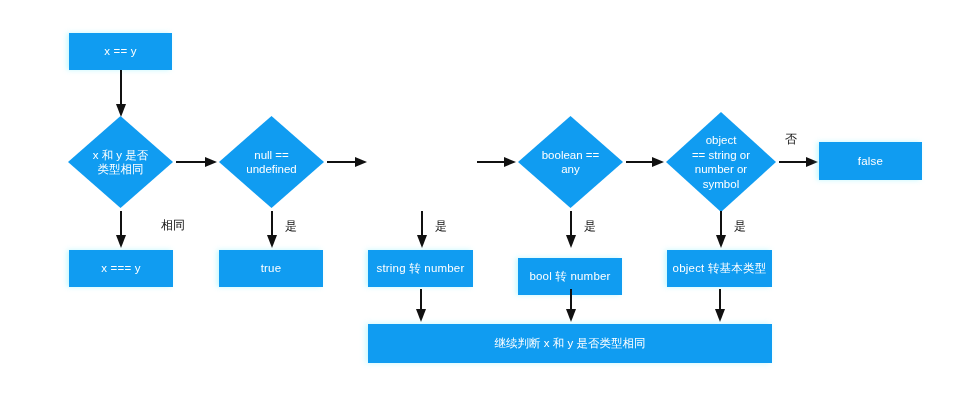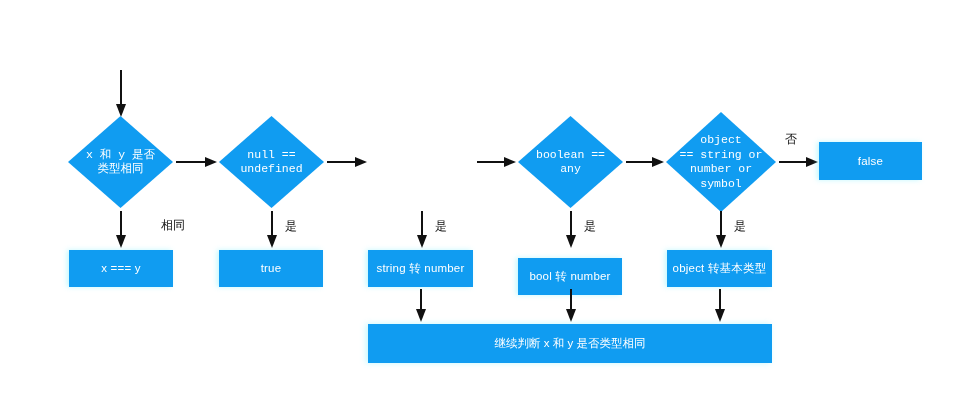--- a/index.html
+++ b/index.html
@@ -50,21 +50,20 @@
     inset: 0;
     display: flex;
     align-items: center;
     justify-content: center;
     text-align: center;
     color: #ffffff;
     font-size: 11.5px;
     line-height: 14.5px;
     white-space: pre-line;
     user-select: none;
-    font-family: Liberation Mono, monospace;
   }
   .edge {
     position: absolute;
     overflow: visible;
   }
   .edge-label {
     position: absolute;
     color: #111111;
     font-size: 12px;
     line-height: 14px;
@@ -82,20 +81,23 @@
     justify-content: center;
     box-shadow: -2px 0 6px rgba(120, 240, 255, 0.45);
     user-select: none;
   }
 </style>
 </head>
 <body>
 
 <div id="canvas">
 
+  <div class="node box" style="left:69px; top:33px; width:103px; height:37px;">
+    <span>x == y</span>
+  </div>
 
   <svg class="edge" style="left:113px; top:70px; width:16px; height:48px;" viewBox="0 0 16 48">
     <line x1="8" y1="0" x2="8" y2="38" stroke="#111111" stroke-width="2"></line>
     <polygon points="8,47 3,34 13,34" fill="#111111"></polygon>
   </svg>
 
   <div class="diamond-wrap" style="left:68px; top:116px; width:105px; height:92px;">
     <div class="diamond-shape"></div>
     <div class="diamond-label">x 和 y 是否
 类型相同</div>

